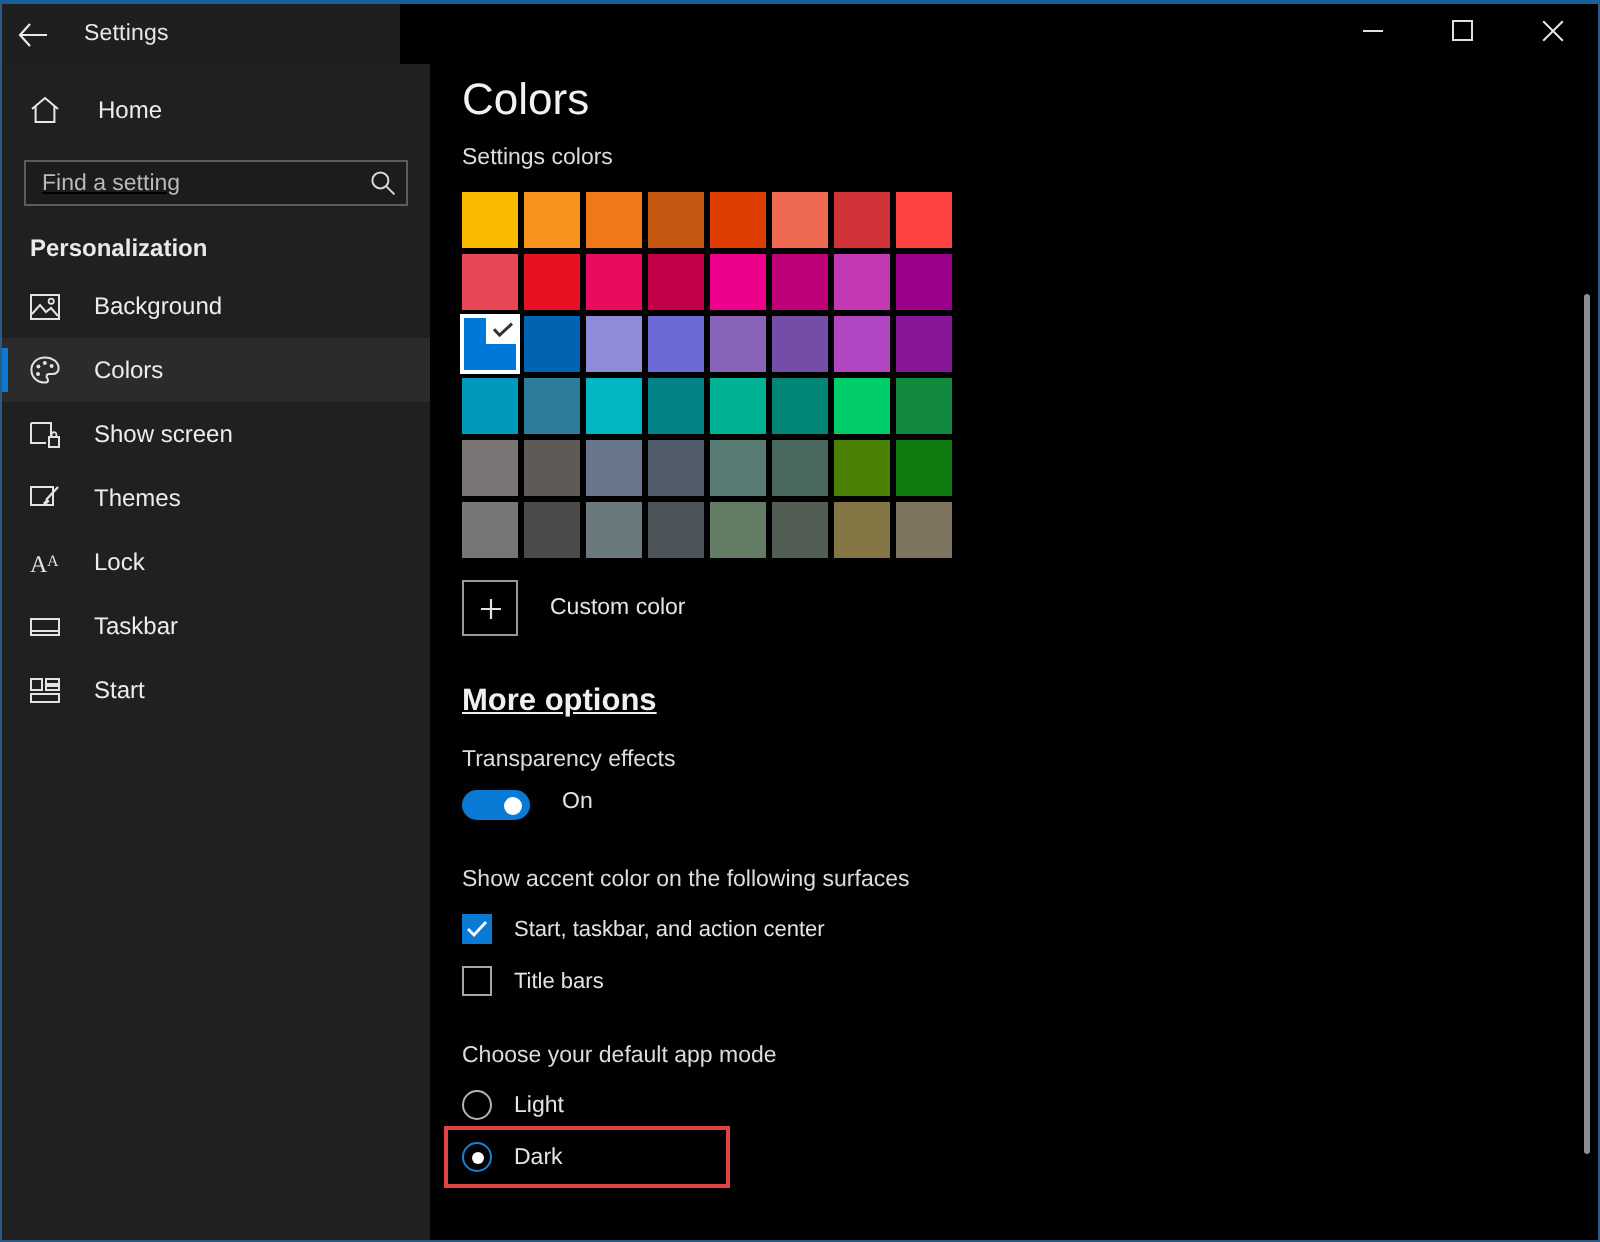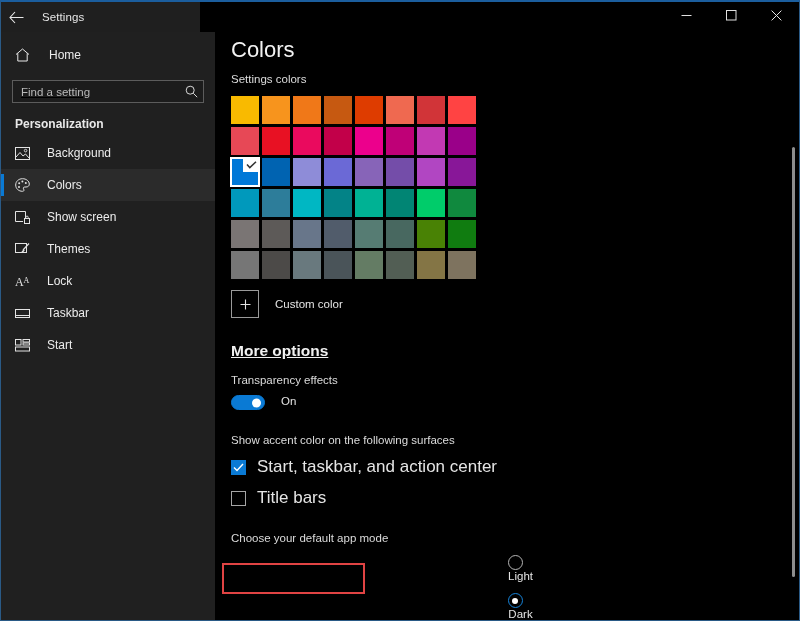--- a/index.html
+++ b/index.html
@@ -174,23 +174,23 @@
   .group-label {
     font-size: 11.5px; color: #dcdcdc; margin: 24px 0 0 16px;
   }
   .check-row { display: flex; align-items: center; margin: 11px 0 0 16px; }
   .cbox {
     width: 15px; height: 15px; border: 1px solid #a5a5a5;
     background: transparent; display: flex; align-items: center; justify-content: center;
   }
   .cbox.checked { background: #0a7ad4; border-color: #0a7ad4; }
   .cbox svg { display: block; }
-  .check-lbl { font-size: 17px; color: #e4e4e4; margin-left: 11px; }
-
-  .radio-row { display: flex; align-items: center; margin: 11px 0 0 16px; flex-direction: column; }
+  .check-lbl { font-size: 11px; color: #e4e4e4; margin-left: 11px; }
+
+  .radio-row { display: flex; align-items: center; margin: 11px 0 0 16px; }
   .radio {
     width: 15px; height: 15px; border-radius: 50%;
     border: 1px solid #b4b4b4; background: transparent;
     display: flex; align-items: center; justify-content: center;
   }
   .radio.checked { border: 1px solid #1683d8; }
   .radio .dot { width: 6px; height: 6px; border-radius: 50%; background: #fff; }
   .radio-lbl { font-size: 11.5px; color: #e4e4e4; margin-left: 11px; }
 
   

